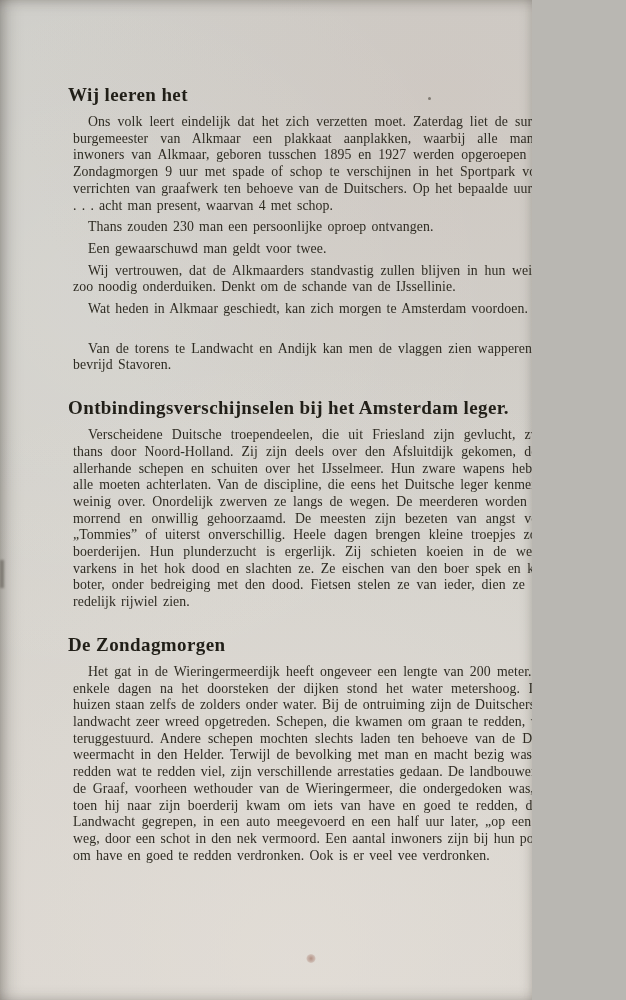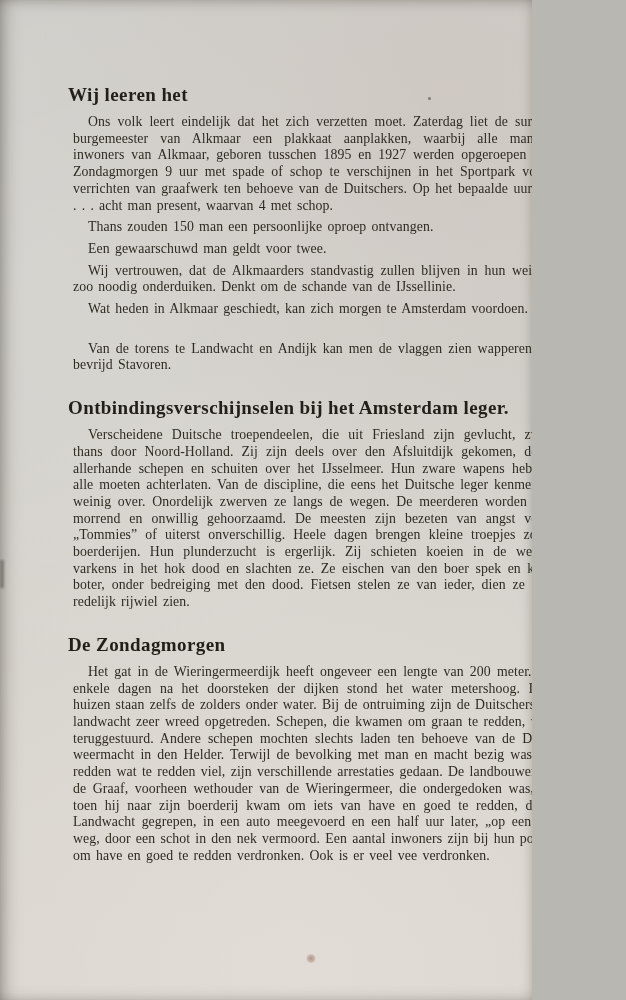--- a/index.html
+++ b/index.html
@@ -94,21 +94,21 @@
 
 <main class="page">
   <div class="smudge-mid"></div>
   <div class="speck-top"></div>
   <div class="edge-mark"></div>
   <div class="stain-bottom"></div>
   <div class="content" id="sections">
       <section class="section">
         <h2 class="heading">Wij leeren het</h2>
         <p class="para">Ons volk leert eindelijk dat het zich verzetten moet. Zaterdag liet de surrogaat-burgemeester van Alkmaar een plakkaat aanplakken, waarbij alle mannelijke inwoners van Alkmaar, geboren tusschen 1895 en 1927 werden opgeroepen om op Zondagmorgen 9 uur met spade of schop te verschijnen in het Sportpark voor het verrichten van graafwerk ten behoeve van de Duitschers. Op het bepaalde uur waren . . . acht man present, waarvan 4 met schop.</p>
-        <p class="para">Thans zouden 150 man een persoonlijke oproep ontvangen.</p>
+        <p class="para">Thans zouden 230 man een persoonlijke oproep ontvangen.</p>
         <p class="para">Een gewaarschuwd man geldt voor twee.</p>
         <p class="para">Wij vertrouwen, dat de Alkmaarders standvastig zullen blijven in hun weigering; zoo noodig onderduiken. Denkt om de schande van de IJssellinie.</p>
         <p class="para">Wat heden in Alkmaar geschiedt, kan zich morgen te Amsterdam voordoen.</p>
       </section>
       <section class="section">
         <p class="para">Van de torens te Landwacht en Andijk kan men de vlaggen zien wapperen in het bevrijd Stavoren.</p>
       </section>
       <section class="section">
         <h2 class="heading">Ontbindingsverschijnselen bij het Amsterdam leger.</h2>
         <p class="para">Verscheidene Duitsche troependeelen, die uit Friesland zijn gevlucht, zwerven thans door Noord-Holland. Zij zijn deels over den Afsluitdijk gekomen, deels in allerhande schepen en schuiten over het IJsselmeer. Hun zware wapens hebben ze alle moeten achterlaten. Van de discipline, die eens het Duitsche leger kenmerkte, is weinig over. Onordelijk zwerven ze langs de wegen. De meerderen worden slechts morrend en onwillig gehoorzaamd. De meesten zijn bezeten van angst voor de „Tommies” of uiterst onverschillig. Heele dagen brengen kleine troepjes zoek op boerderijen. Hun plunderzucht is ergerlijk. Zij schieten koeien in de weide en varkens in het hok dood en slachten ze. Ze eischen van den boer spek en kaas en boter, onder bedreiging met den dood. Fietsen stelen ze van ieder, dien ze op een redelijk rijwiel zien.</p>

